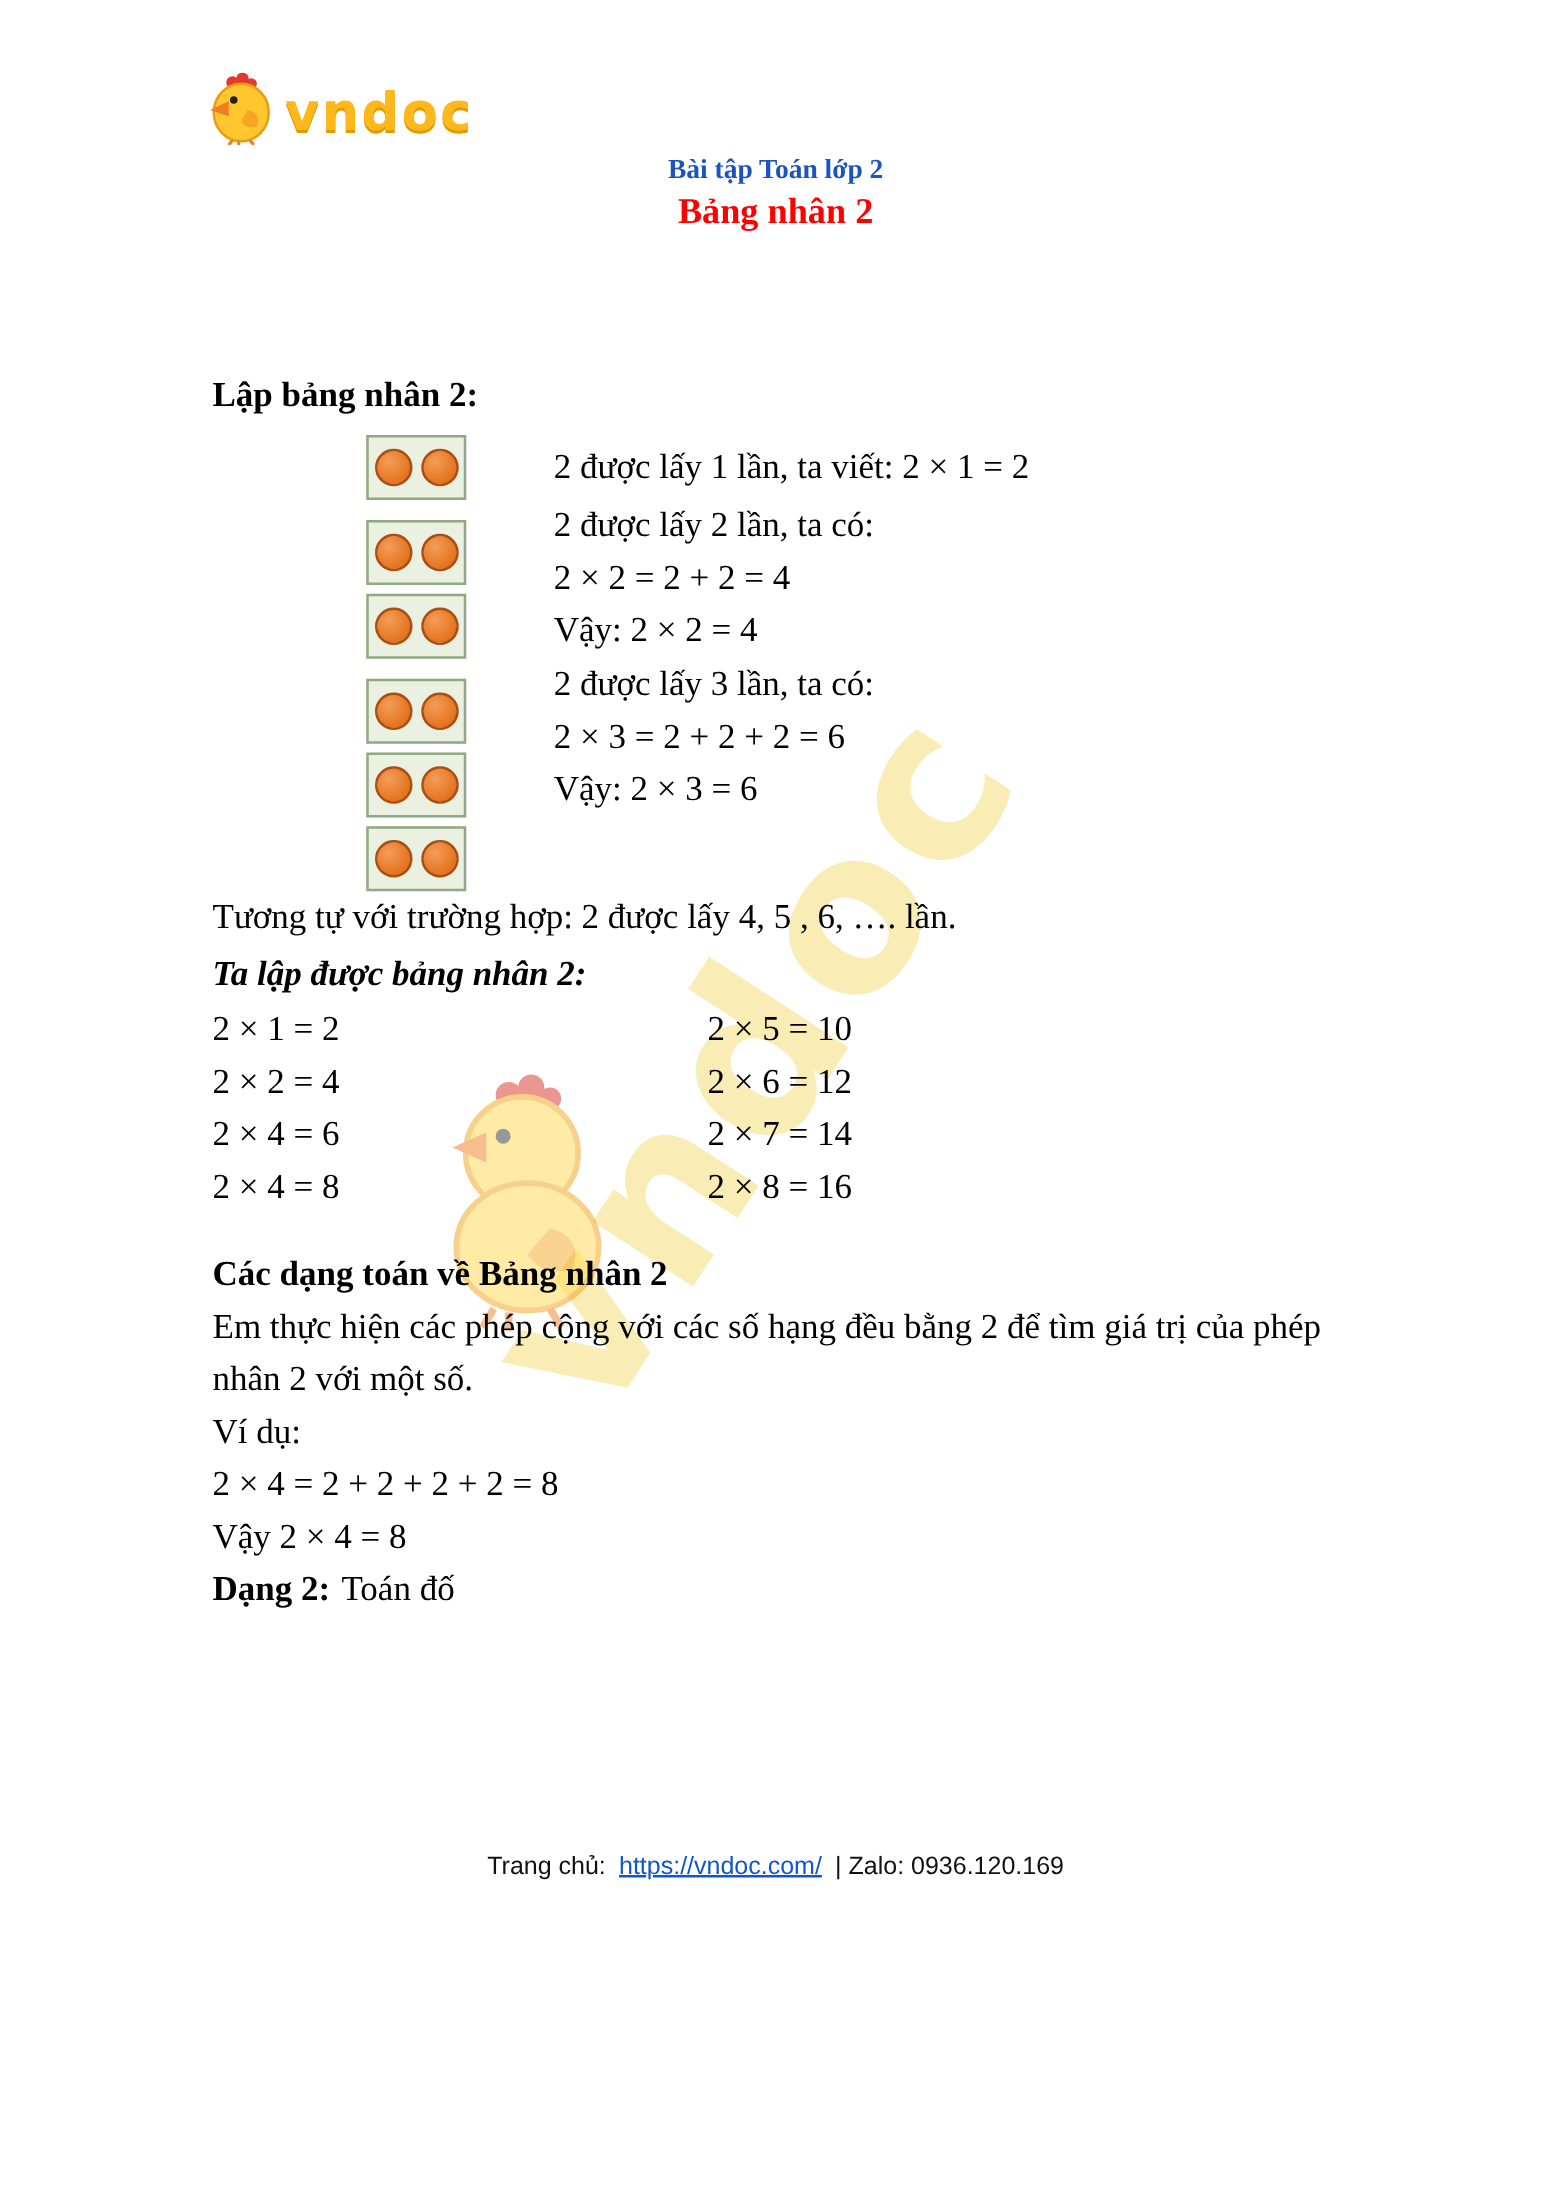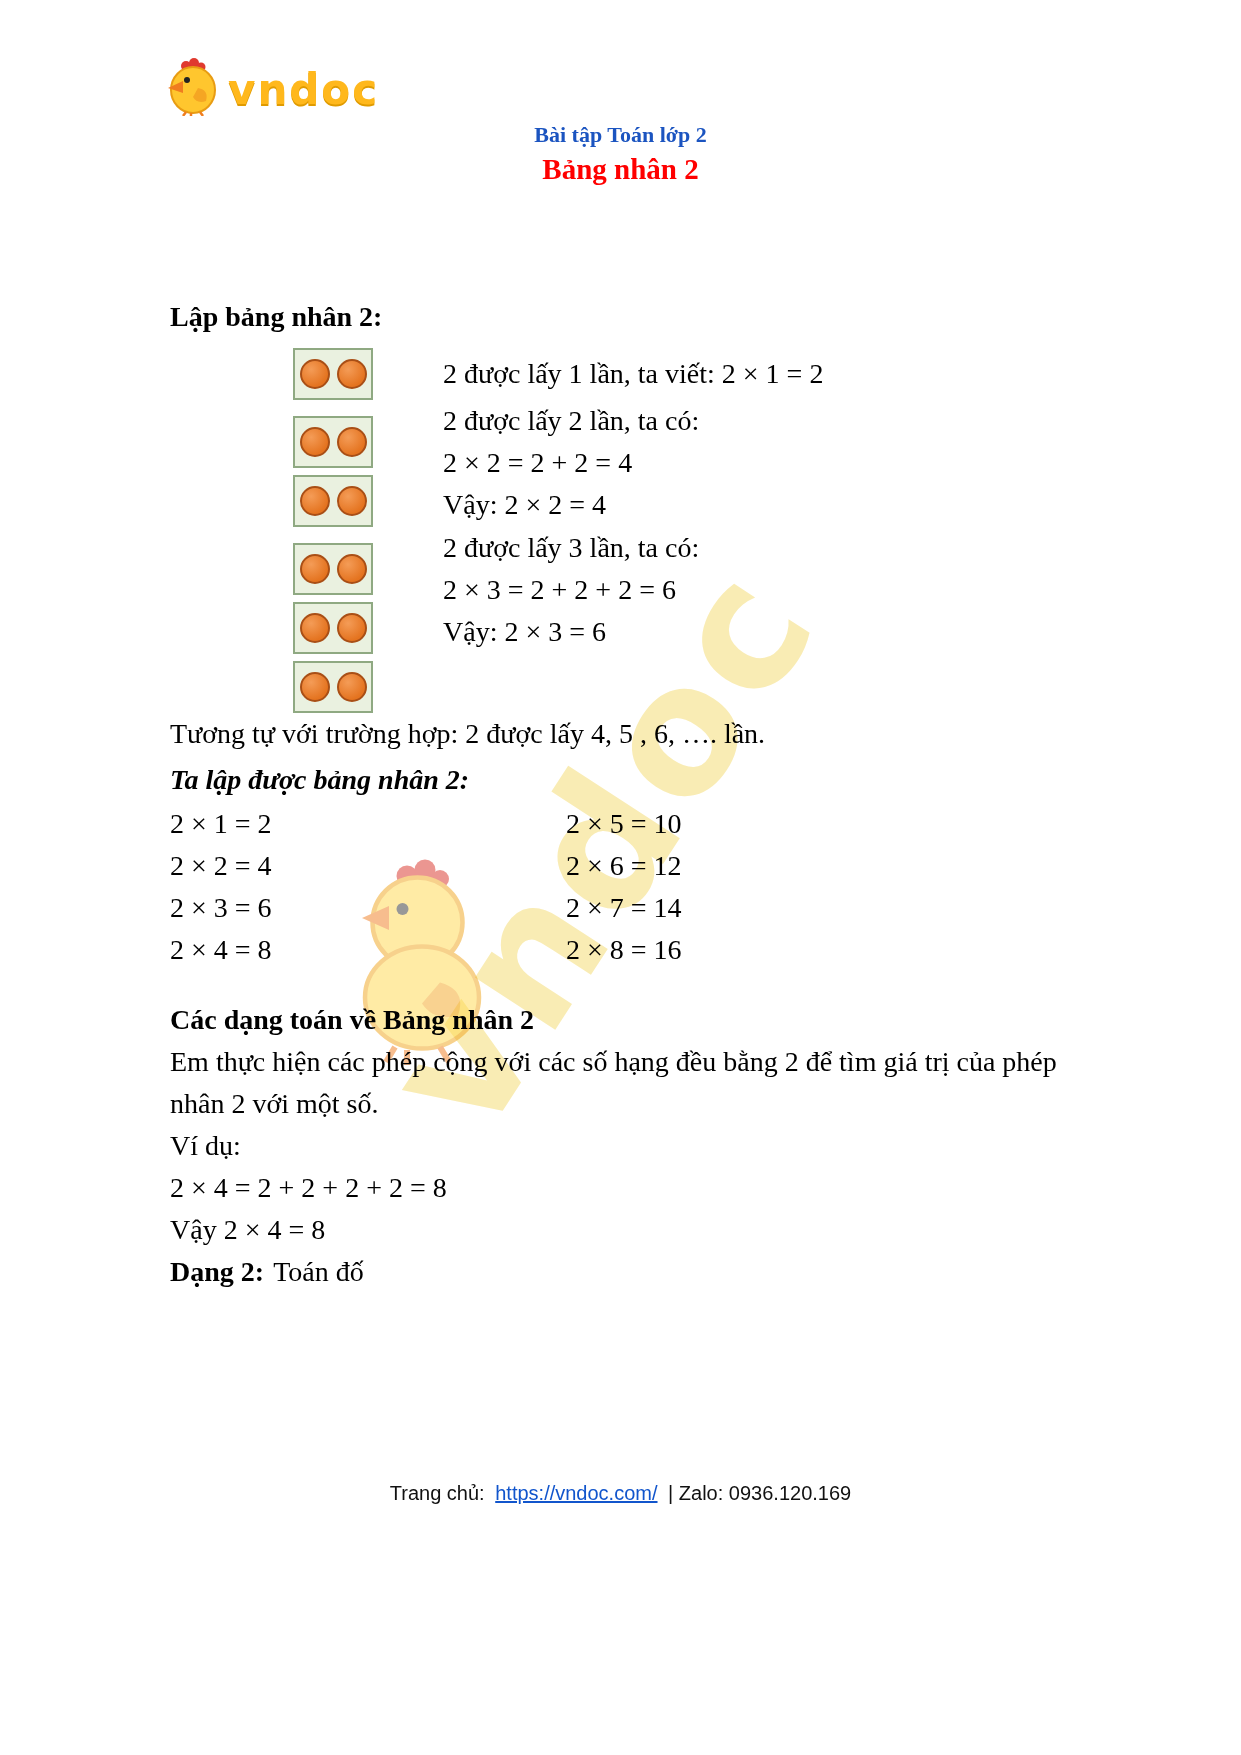--- a/index.html
+++ b/index.html
@@ -169,21 +169,21 @@
     </div>
 
     <p class="similar-note">Tương tự với trường hợp: 2 được lấy 4, 5 , 6, …. lần.</p>
 
     <p class="table-title bold-italic">Ta lập được bảng nhân 2:</p>
 
     <div class="mul-table">
       <div class="mul-col">
         <p>2 × 1 = 2</p>
         <p>2 × 2 = 4</p>
-        <p>2 × 3 = 6</p>
+        <p>2 × 4 = 6</p>
         <p>2 × 4 = 8</p>
       </div>
       <div class="mul-col">
         <p>2 × 5 = 10</p>
         <p>2 × 6 = 12</p>
         <p>2 × 7 = 14</p>
         <p>2 × 8 = 16</p>
       </div>
     </div>
 

